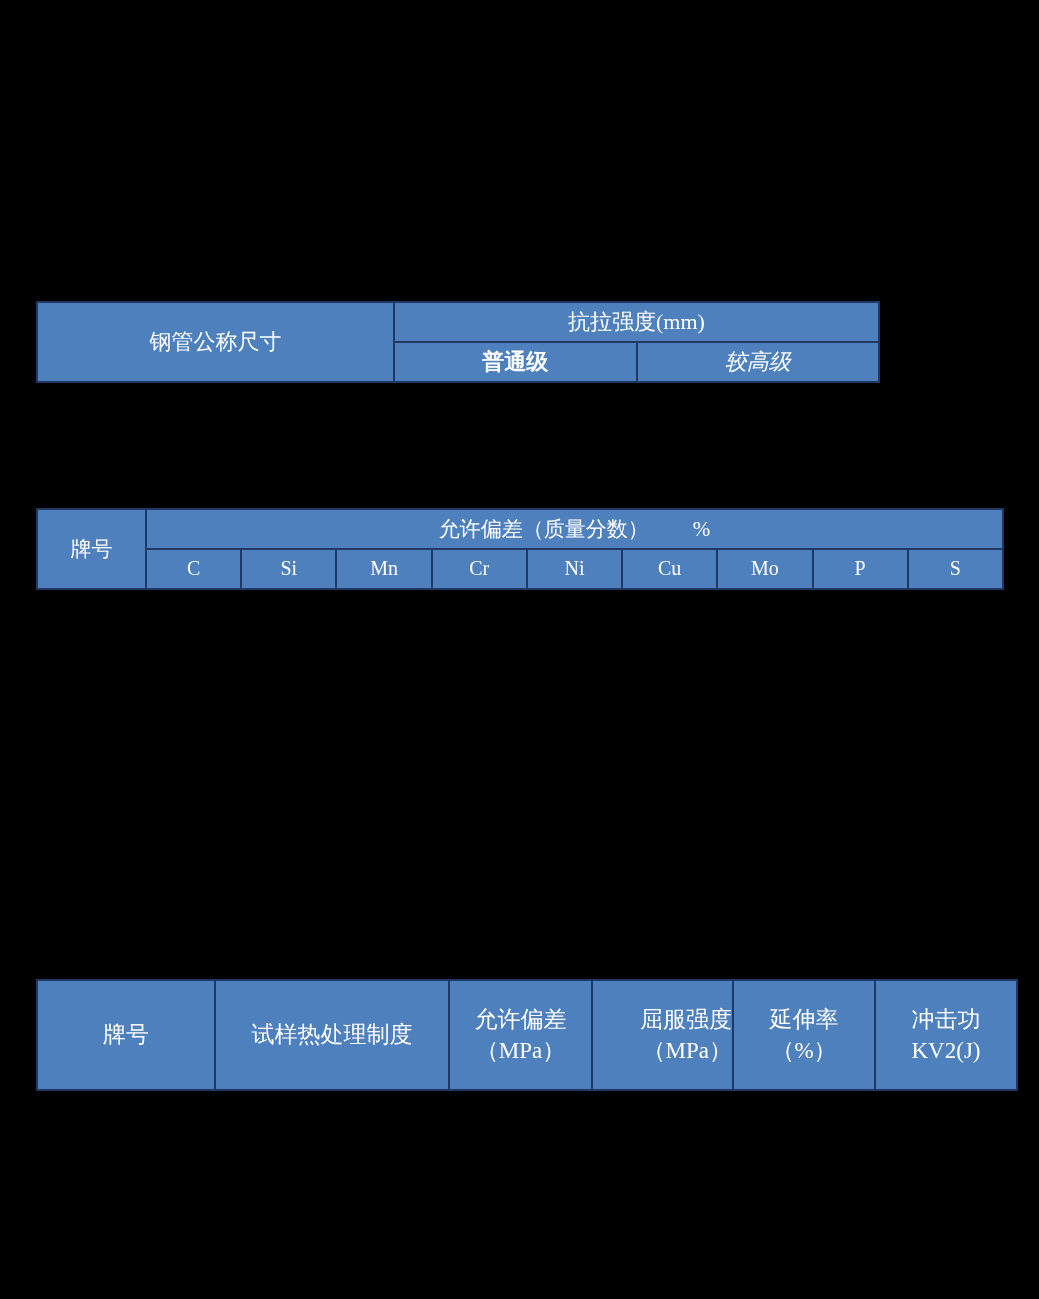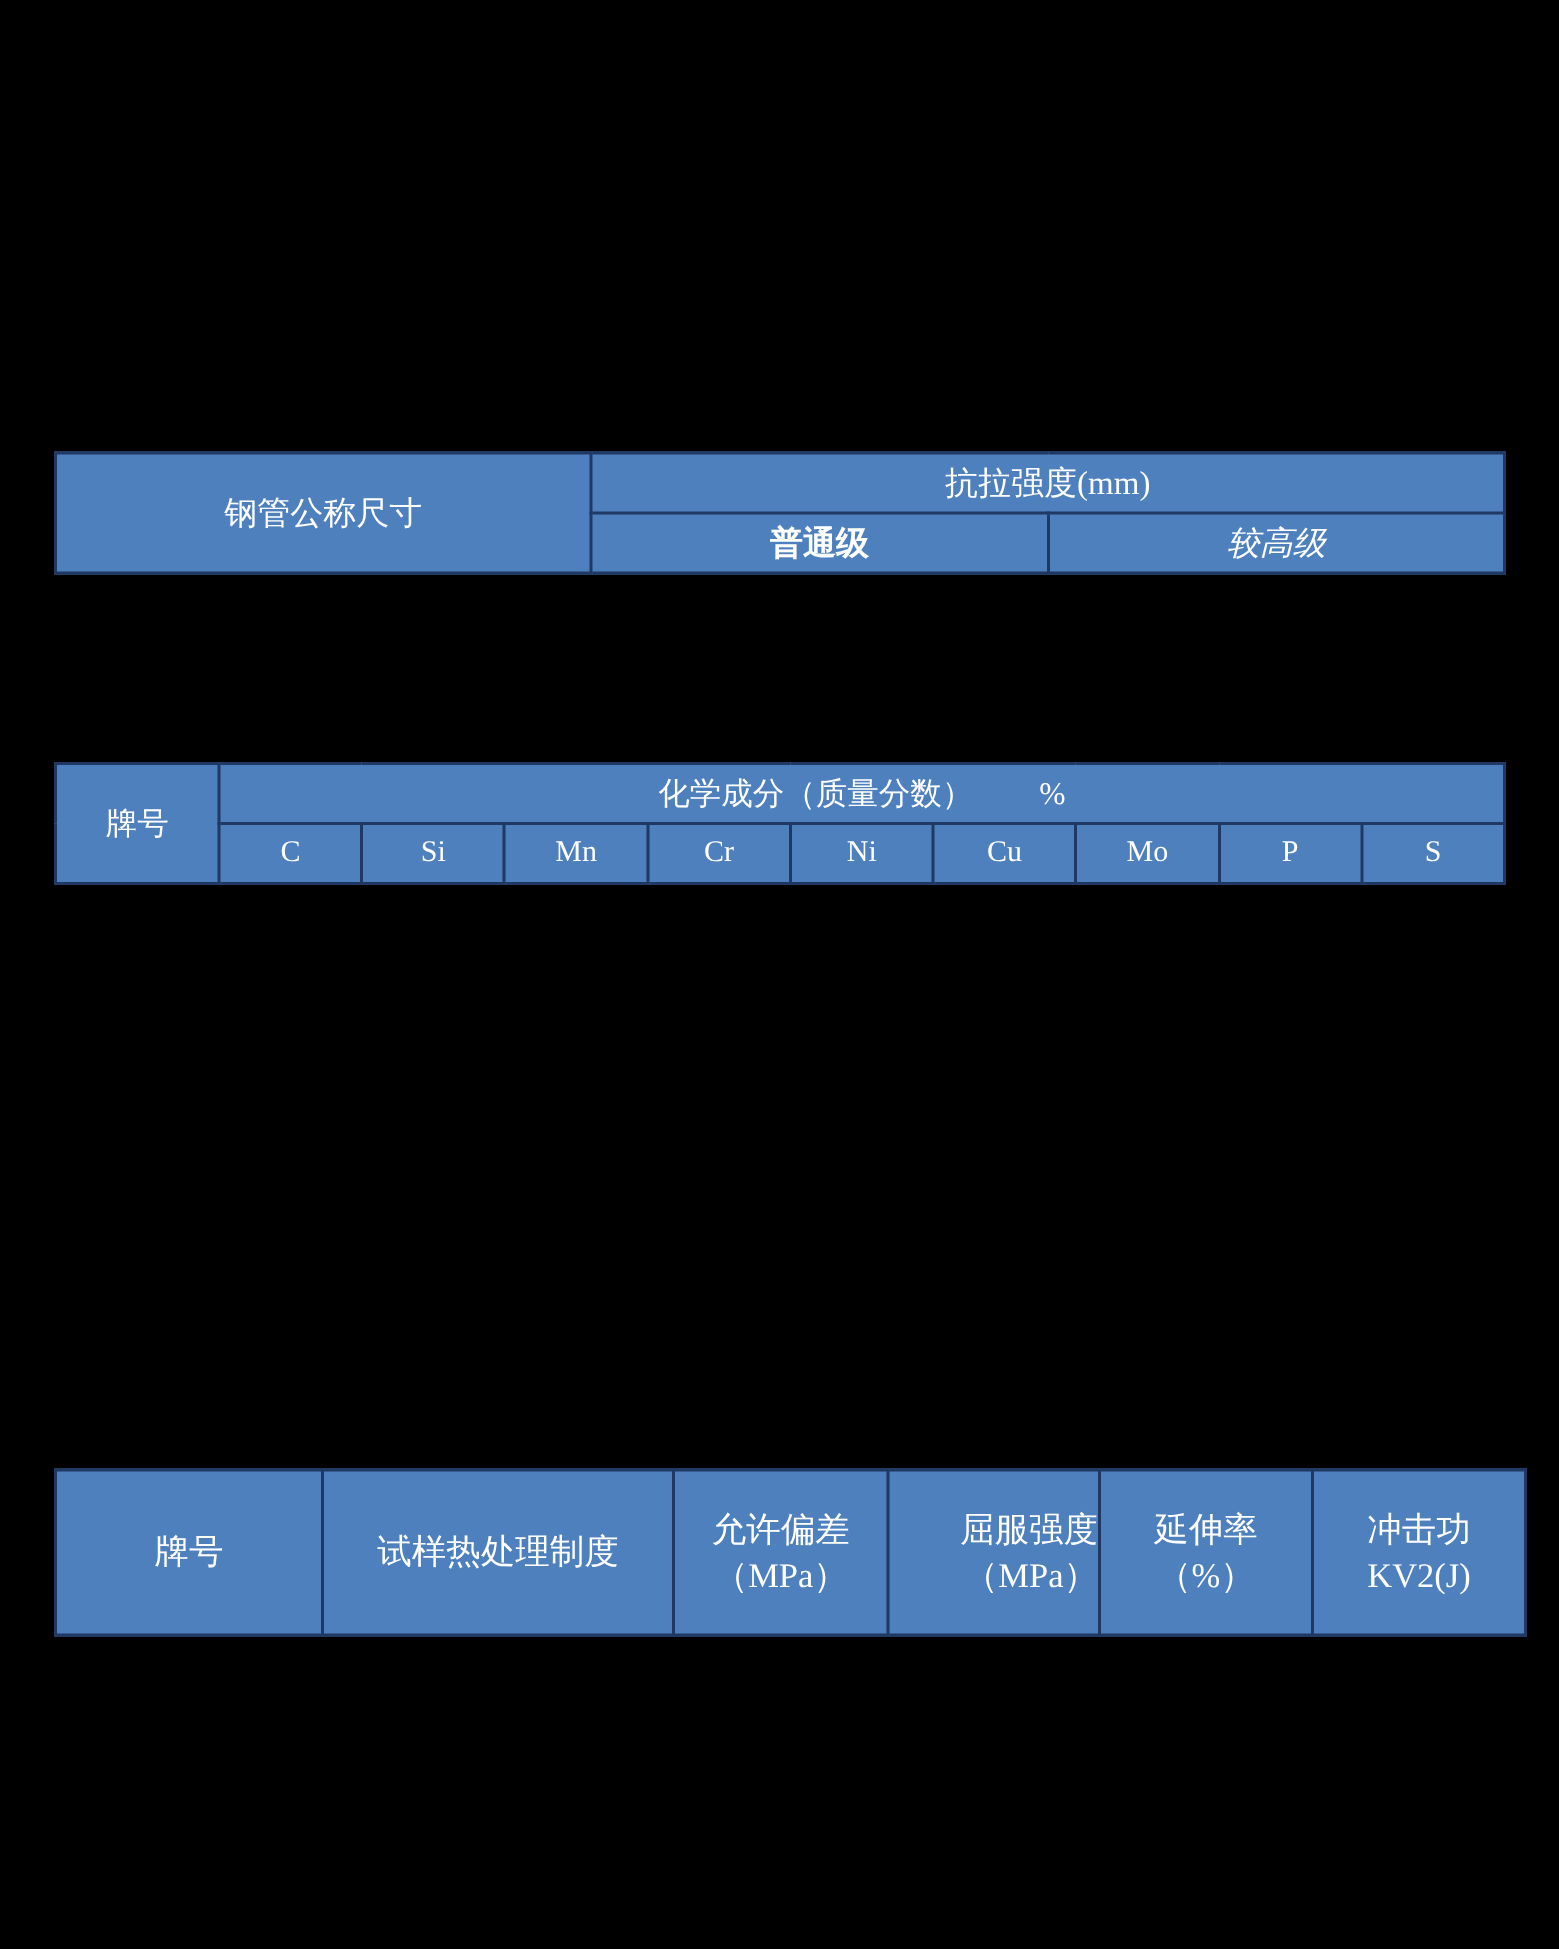--- a/index.html
+++ b/index.html
@@ -30,21 +30,21 @@
     padding: 0;
     font-weight: 400;
     line-height: 1.28;
     white-space: nowrap;
   }
 
   
   #table-dimension-tolerance {
     left: 36px;
     top: 301px;
-    width: 968px;
+    width: 844px;
   }
   #table-dimension-tolerance td {
     height: 38px;
     font-size: 22px;
   }
   #table-dimension-tolerance .c-name   { width: 355px; }
   #table-dimension-tolerance .c-normal { width: 307px; font-weight: bold; }
   #table-dimension-tolerance .c-high   { width: 306px; font-style: italic; }
 
   
@@ -96,21 +96,21 @@
     <td class="c-high">较高级</td>
   </tr>
 </tbody>
   </table>
 
 <table class="tbl" id="table-chemical-composition">
   <tbody>
       <tr>
     <td class="c-grade" rowspan="2">牌号</td>
     <td colspan="9">
-      <span>化学成分（质量分数）</span><span class="gap"></span><span>%</span>
+      <span>允许偏差（质量分数）</span><span class="gap"></span><span>%</span>
     </td>
   </tr>
   <tr>
     <td class="c-el el-cell">C</td>
     <td class="c-el el-cell">Si</td>
     <td class="c-el el-cell">Mn</td>
     <td class="c-el el-cell">Cr</td>
     <td class="c-el el-cell">Ni</td>
     <td class="c-el el-cell">Cu</td>
     <td class="c-el el-cell">Mo</td>

